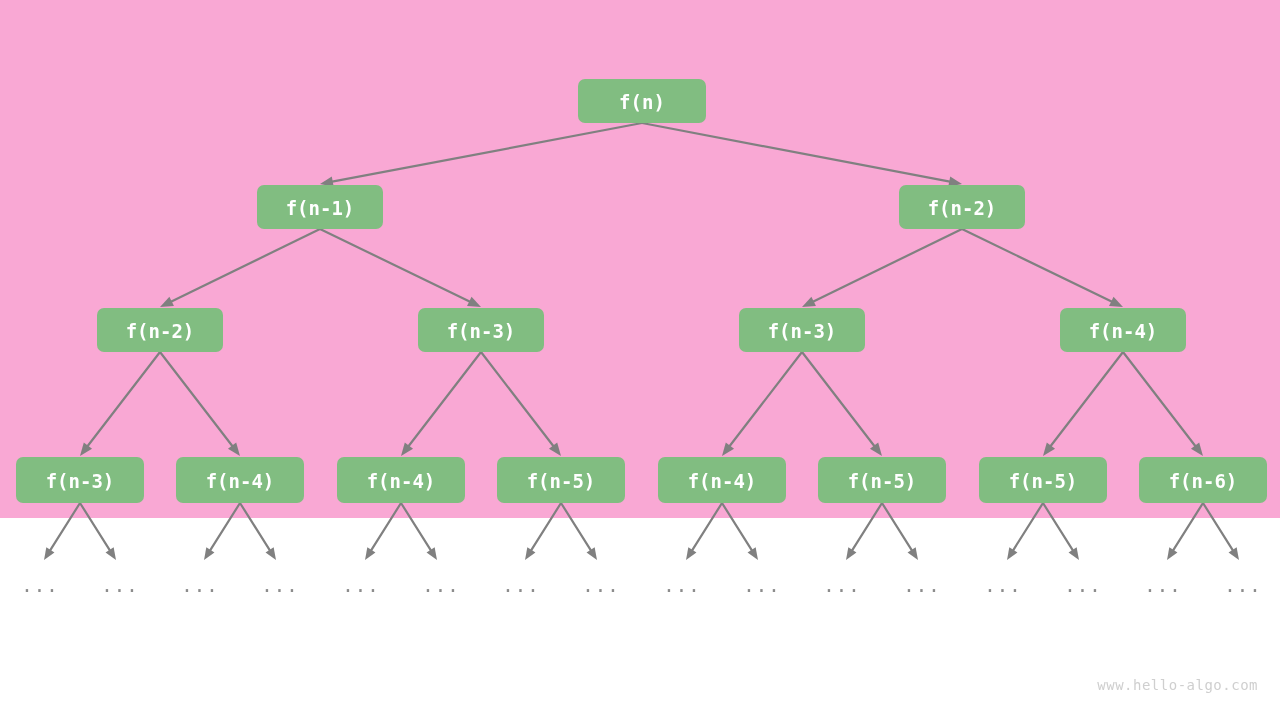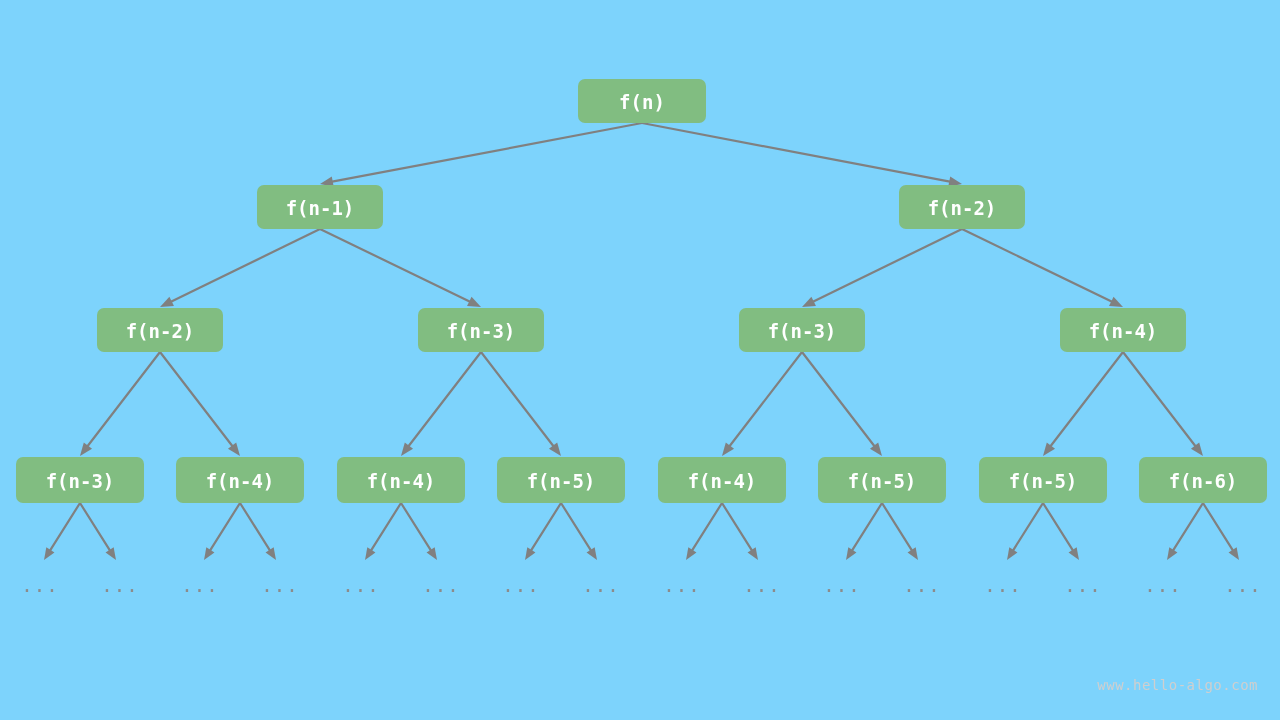--- a/index.html
+++ b/index.html
@@ -10,22 +10,22 @@
   }
   body {
     width: 1280px;
     height: 720px;
     overflow: hidden;
     font-family: "DejaVu Sans Mono", "Liberation Mono", monospace;
   }
   #diagram-root {
     position: relative;
     width: 1280px;
-    height: 720px;
-    background: #7dd3fc;
+    height: 518px;
+    background: #f9a8d4;
   }
   svg#tree-svg {
     display: block;
     width: 1280px;
     height: 720px;
   }
   .node-rect {
     fill: #81bd81;
   }
   .node-label {

